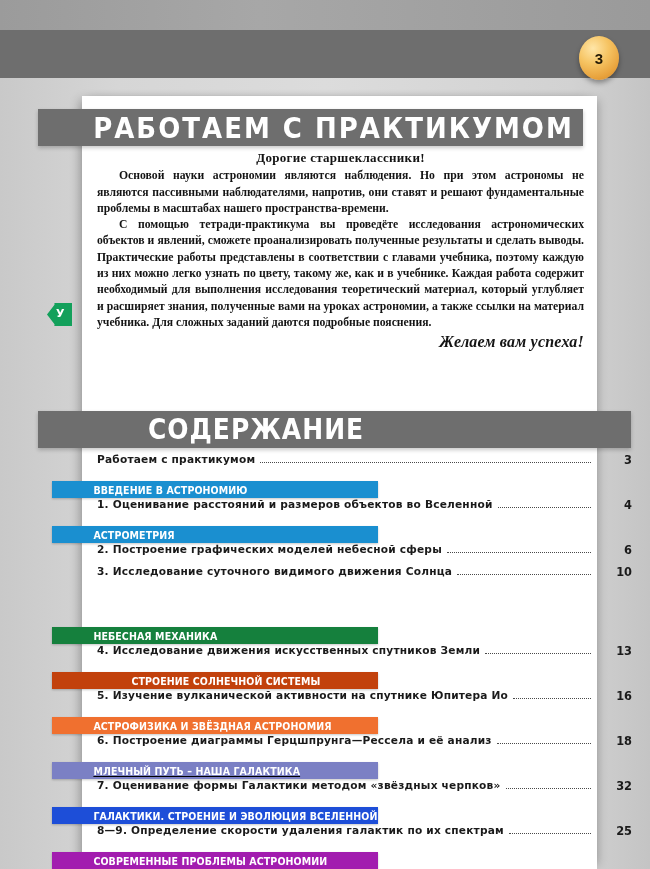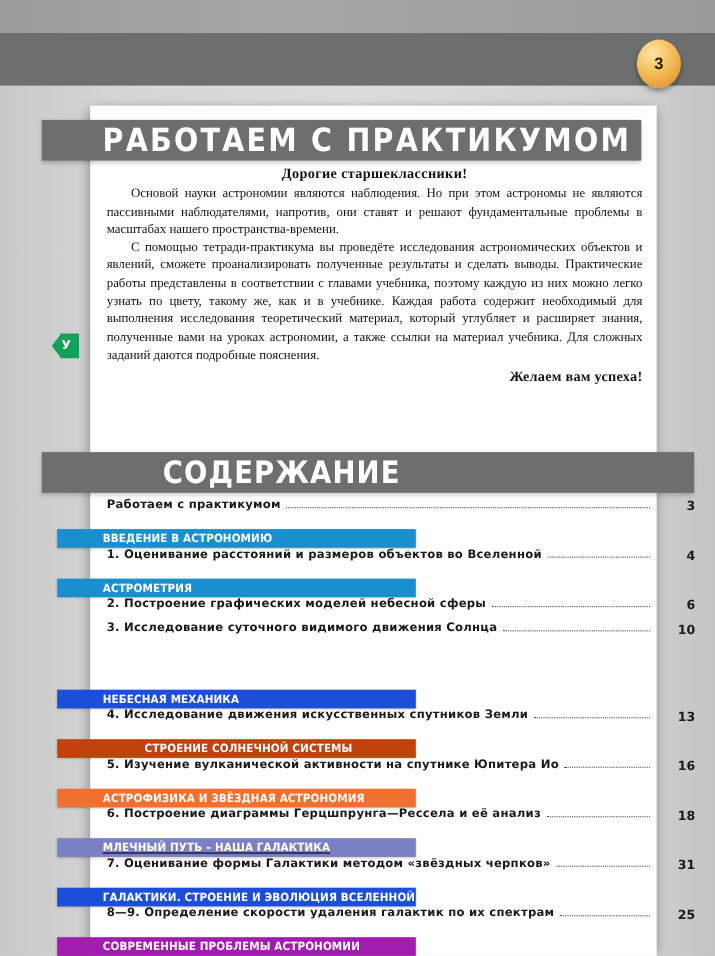--- a/index.html
+++ b/index.html
@@ -80,24 +80,24 @@
     font-family:"Liberation Serif", serif;
     color:#141414;
     font-size:11.7px;
     line-height:16.3px;
     text-align:justify;
   }
   #intro .greeting{
     display:block;text-align:center;font-weight:bold;
     font-size:13px;margin-bottom:2px;letter-spacing:.3px;
   }
-  #intro p{margin:0;text-indent:22px;}
+  #intro p{margin:0;text-indent:22px;font-weight:bold;}
   #intro .closing{
     display:block;text-align:right;font-weight:bold;
-    font-size:13px;margin-top:3px;letter-spacing:.2px;
+    font-size:16px;margin-top:3px;letter-spacing:.2px;font-style:italic;
   }
 
   
   #side-marker{
     position:absolute;left:47px;top:303px;width:25px;height:23px;
   }
   #side-marker .arrow{
     position:absolute;left:0;top:0;width:25px;height:23px;
     background:#13a05b;
     clip-path:polygon(0% 50%, 30% 8%, 30% 0%, 100% 0%, 100% 100%, 30% 100%, 30% 92%);
@@ -219,21 +219,21 @@
           <span class="dots"></span>
           <span class="pg">6</span>
         </div>
         <div class="toc-entry">
           <span class="lbl">3. Исследование суточного видимого движения Солнца</span>
           <span class="dots"></span>
           <span class="pg">10</span>
         </div>
       </div>
       <div class="sec-group">
-        <div class="section-bar" style="background: #1d4ed8; margin-top: 40px;">
+        <div class="section-bar" style="background: #15803d; margin-top: 40px;">
           <span class="sec-text">НЕБЕСНАЯ МЕХАНИКА</span>
         </div>
         <div class="toc-entry">
           <span class="lbl">4. Исследование движения искусственных спутников Земли</span>
           <span class="dots"></span>
           <span class="pg">13</span>
         </div>
       </div>
       <div class="sec-group">
         <div class="section-bar" style="background: #c2410c; justify-content: center;">
@@ -255,21 +255,21 @@
           <span class="pg">18</span>
         </div>
       </div>
       <div class="sec-group">
         <div class="section-bar" style="background: rgb(123, 128, 196); text-decoration: underline;">
           <span class="sec-text">МЛЕЧНЫЙ ПУТЬ – НАША ГАЛАКТИКА</span>
         </div>
         <div class="toc-entry">
           <span class="lbl">7. Оценивание формы Галактики методом «звёздных черпков»</span>
           <span class="dots"></span>
-          <span class="pg">31</span>
+          <span class="pg">32</span>
         </div>
       </div>
       <div class="sec-group">
         <div class="section-bar" style="background: #1d4ed8;">
           <span class="sec-text">ГАЛАКТИКИ. СТРОЕНИЕ И ЭВОЛЮЦИЯ ВСЕЛЕННОЙ</span>
         </div>
         <div class="toc-entry">
           <span class="lbl">8—9. Определение скорости удаления галактик по их спектрам</span>
           <span class="dots"></span>
           <span class="pg">25</span>

